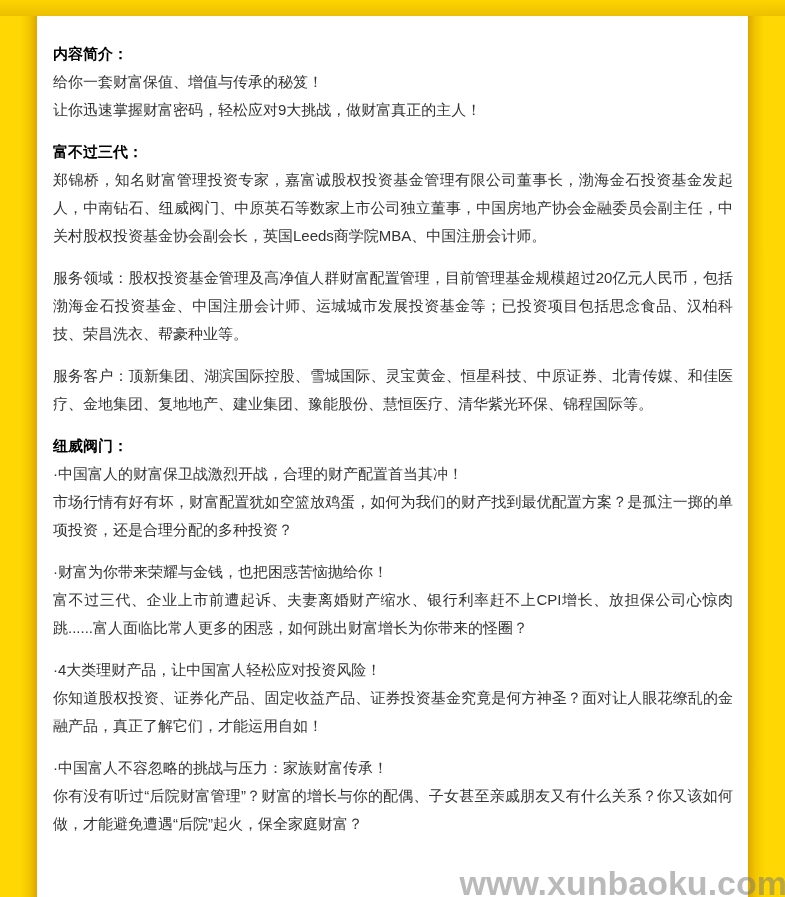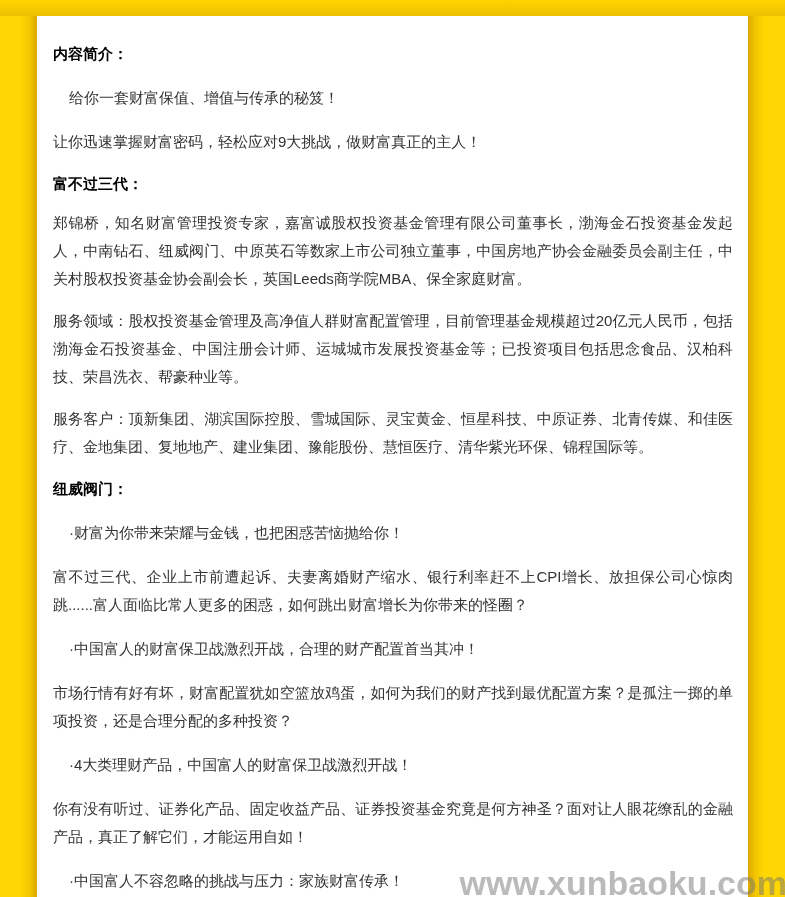--- a/index.html
+++ b/index.html
@@ -33,22 +33,22 @@
     color: #333333;
     font-size: 15px;
     line-height: 28px;
     text-align: justify;
   }
   .h {
     font-weight: bold;
     color: #000000;
     margin: 0;
   }
-  .line { margin: 16px; }
-  .para, .para-end { margin: 11px 0 14px 0; }
+  .line { margin: 0; }
+  .para, .para-end { margin: 0 0 14px 0; }
   .watermark {
     position: absolute;
     right: -2px;
     bottom: -3px;
     z-index: 5;
     font-size: 34px;
     font-weight: bold;
     letter-spacing: 0px;
     color: rgba(118, 118, 118, 0.5);
     line-height: 1;
@@ -65,41 +65,41 @@
 <div class="content">
 
   <section>
     <div class="h">内容简介：</div>
     <div class="line">给你一套财富保值、增值与传承的秘笈！</div>
     <div class="line para-end">让你迅速掌握财富密码，轻松应对9大挑战，做财富真正的主人！</div>
   </section>
 
   <section>
     <div class="h">富不过三代：</div>
-    <p class="para">郑锦桥，知名财富管理投资专家，嘉富诚股权投资基金管理有限公司董事长，渤海金石投资基金发起人，中南钻石、纽威阀门、中原英石等数家上市公司独立董事，中国房地产协会金融委员会副主任，中关村股权投资基金协会副会长，英国Leeds商学院MBA、保全家庭财富。</p>
+    <p class="para">郑锦桥，知名财富管理投资专家，嘉富诚股权投资基金管理有限公司董事长，渤海金石投资基金发起人，中南钻石、纽威阀门、中原英石等数家上市公司独立董事，中国房地产协会金融委员会副主任，中关村股权投资基金协会副会长，英国Leeds商学院MBA、中国注册会计师。</p>
     <p class="para">服务领域：股权投资基金管理及高净值人群财富配置管理，目前管理基金规模超过20亿元人民币，包括渤海金石投资基金、中国注册会计师、运城城市发展投资基金等；已投资项目包括思念食品、汉柏科技、荣昌洗衣、帮豪种业等。</p>
     <p class="para">服务客户：顶新集团、湖滨国际控股、雪城国际、灵宝黄金、恒星科技、中原证券、北青传媒、和佳医疗、金地集团、复地地产、建业集团、豫能股份、慧恒医疗、清华紫光环保、锦程国际等。</p>
   </section>
 
   <section>
     <div class="h">纽威阀门：</div>
 
     <div class="topic">
+      <div class="line">·中国富人的财富保卫战激烈开战，合理的财产配置首当其冲！</div>
+      <div class="line para-end">市场行情有好有坏，财富配置犹如空篮放鸡蛋，如何为我们的财产找到最优配置方案？是孤注一掷的单项投资，还是合理分配的多种投资？</div>
+    </div>
+
+    <div class="topic">
       <div class="line">·财富为你带来荣耀与金钱，也把困惑苦恼抛给你！</div>
       <div class="line para-end">富不过三代、企业上市前遭起诉、夫妻离婚财产缩水、银行利率赶不上CPI增长、放担保公司心惊肉跳......富人面临比常人更多的困惑，如何跳出财富增长为你带来的怪圈？</div>
     </div>
 
     <div class="topic">
-      <div class="line">·中国富人的财富保卫战激烈开战，合理的财产配置首当其冲！</div>
-      <div class="line para-end">市场行情有好有坏，财富配置犹如空篮放鸡蛋，如何为我们的财产找到最优配置方案？是孤注一掷的单项投资，还是合理分配的多种投资？</div>
-    </div>
-
-    <div class="topic">
-      <div class="line">·4大类理财产品，中国富人的财富保卫战激烈开战！</div>
-      <div class="line para-end">你有没有听过、证券化产品、固定收益产品、证券投资基金究竟是何方神圣？面对让人眼花缭乱的金融产品，真正了解它们，才能运用自如！</div>
+      <div class="line">·4大类理财产品，让中国富人轻松应对投资风险！</div>
+      <div class="line para-end">你知道股权投资、证券化产品、固定收益产品、证券投资基金究竟是何方神圣？面对让人眼花缭乱的金融产品，真正了解它们，才能运用自如！</div>
     </div>
 
     <div class="topic">
       <div class="line">·中国富人不容忽略的挑战与压力：家族财富传承！</div>
       <div class="line para-end">你有没有听过“后院财富管理”？财富的增长与你的配偶、子女甚至亲戚朋友又有什么关系？你又该如何做，才能避免遭遇“后院”起火，保全家庭财富？</div>
     </div>
   </section>
 
 </div>
 

